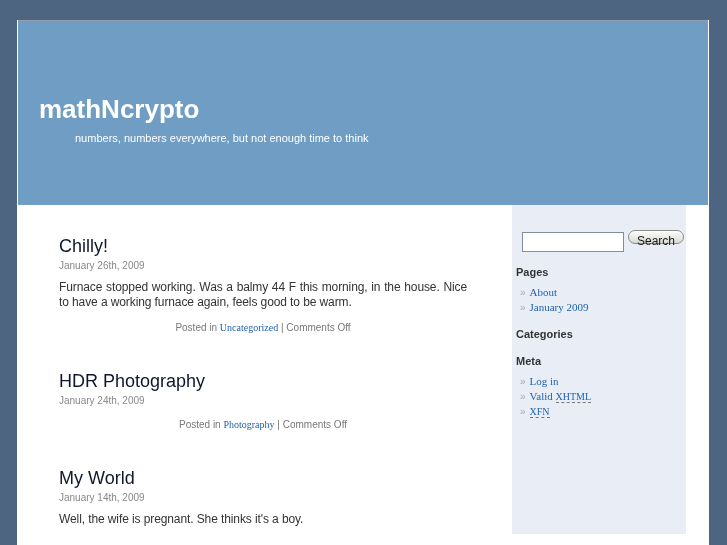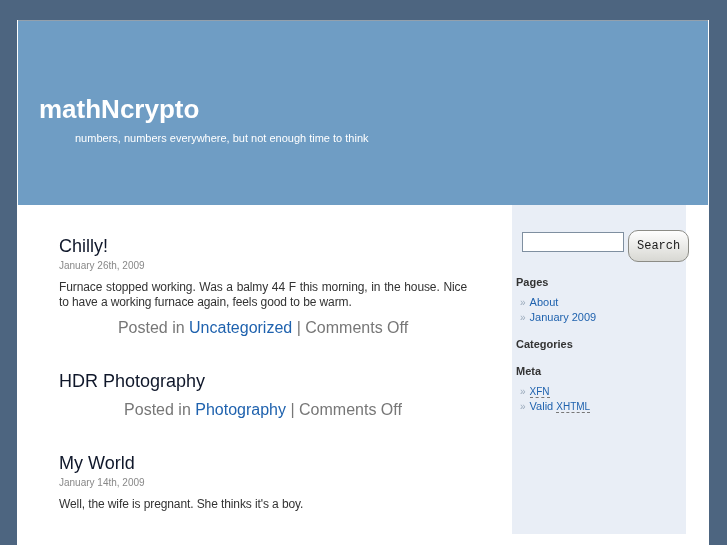--- a/index.html
+++ b/index.html
@@ -21,38 +21,38 @@
   }
   .site-title { font-size:26px; font-weight:bold; margin:0; line-height:28px; }
   .site-tagline { font-size:11px; margin-top:9px;padding-left:36px; }
   
   .content { position:relative; height:345px; }
   .main { width:408px; margin-left:42px; padding-top:31px; }
   .post { margin-bottom:36px; }
   .post-title { font-size:18px; font-weight:normal; color:#0f172a; margin:0; line-height:21px; }
   .post-date { font-size:10px; color:#888; line-height:12px; margin-top:3px; }
   .post-body { font-size:12px; color:#333; line-height:15px; text-align:justify; margin:8px 0 0; letter-spacing:-0.1px; }
-  .post-meta { font-size:16px; color:#777; text-align:center; margin-top:10px; line-height:15px; }
-  a.link { color:#1f62ae; text-decoration:none; cursor:pointer; }
+  .post-meta { font-size:10px; color:#777; text-align:center; margin-top:10px; line-height:15px; }
+  a.link { color:#1f62ae; text-decoration:none; cursor:pointer;font-family:Liberation Serif, serif; }
   
   .sidebar-panel {
     position:absolute; left:495px; top:0; width:174px; height:329px;
     background:#e9eef6; padding-top:25px;
   }
   .search-row { margin-left:10px; display:flex; align-items:flex-start; gap:4px; }
   .search-input {
     width:102px; height:20px; margin-top:2px; border:1px solid #7f8fa0;
     background:#fff; font-size:11px; padding:2px 3px;
     font-family:"Liberation Sans", sans-serif;
   }
   .search-button {
-    height:32px; padding:3px 8px; font-size:12px; color:#1a1a1a;
+    height:14px; padding:3px 8px; font-size:12px; color:#1a1a1a;
     border:1px solid #8c8c86; border-radius:10px;
     background:linear-gradient(#fefefe, #d8d8d3);
-    font-family:Liberation Mono, monospace; cursor:pointer;
+    font-family:Liberation Sans, sans-serif; cursor:pointer;
   }
   .widget h3 { font-size:11px; font-weight:bold; color:#333; margin:14px 0 7px 4px; line-height:13px; }
   .widget ul { list-style:none; margin:0; padding:0; }
   .widget li { font-size:11px; line-height:13px; margin:0 0 2px 8px; }
   .bullet { color:#9aaabb; font-size:10px; margin-right:4px; }
   .count { color:#444; font-size:10px; margin-left:2px; }
   .abbr { font-size:10px; border-bottom:1px dashed #777; }
 </style>
 </head>
 <body>
@@ -76,20 +76,21 @@
           <div class="post-meta">
             <span>Posted in</span>
             <a class="link">Uncategorized</a>
             <span>|</span>
             <span>Comments Off</span>
           </div>
         </div>
 
         <div class="post">
           <h2 class="post-title">HDR Photography</h2>
+          <div class="post-date">January 24th, 2009</div>
           <div class="post-meta">
             <span>Posted in</span>
             <a class="link">Photography</a>
             <span>|</span>
             <span>Comments Off</span>
           </div>
         </div>
 
         <div class="post">
           <h2 class="post-title">My World</h2>
@@ -124,24 +125,27 @@
         </div>
 
         <div class="widget">
           <h3>Categories</h3>
         </div>
 
         <div class="widget">
           <h3>Meta</h3>
           <ul>
             <li>
-              <span class="bullet">»</span><a class="link"><span class="abbr">XFN</span></a>
+              <span class="bullet">»</span><a class="link">Log in</a>
             </li>
             <li>
               <span class="bullet">»</span><a class="link"><span>Valid</span> <span class="abbr">XHTML</span></a>
+            </li>
+            <li>
+              <span class="bullet">»</span><a class="link"><span class="abbr">XFN</span></a>
             </li>
           </ul>
         </div>
 
       </div>
     </div>
 
   </div>
 </div>
 

